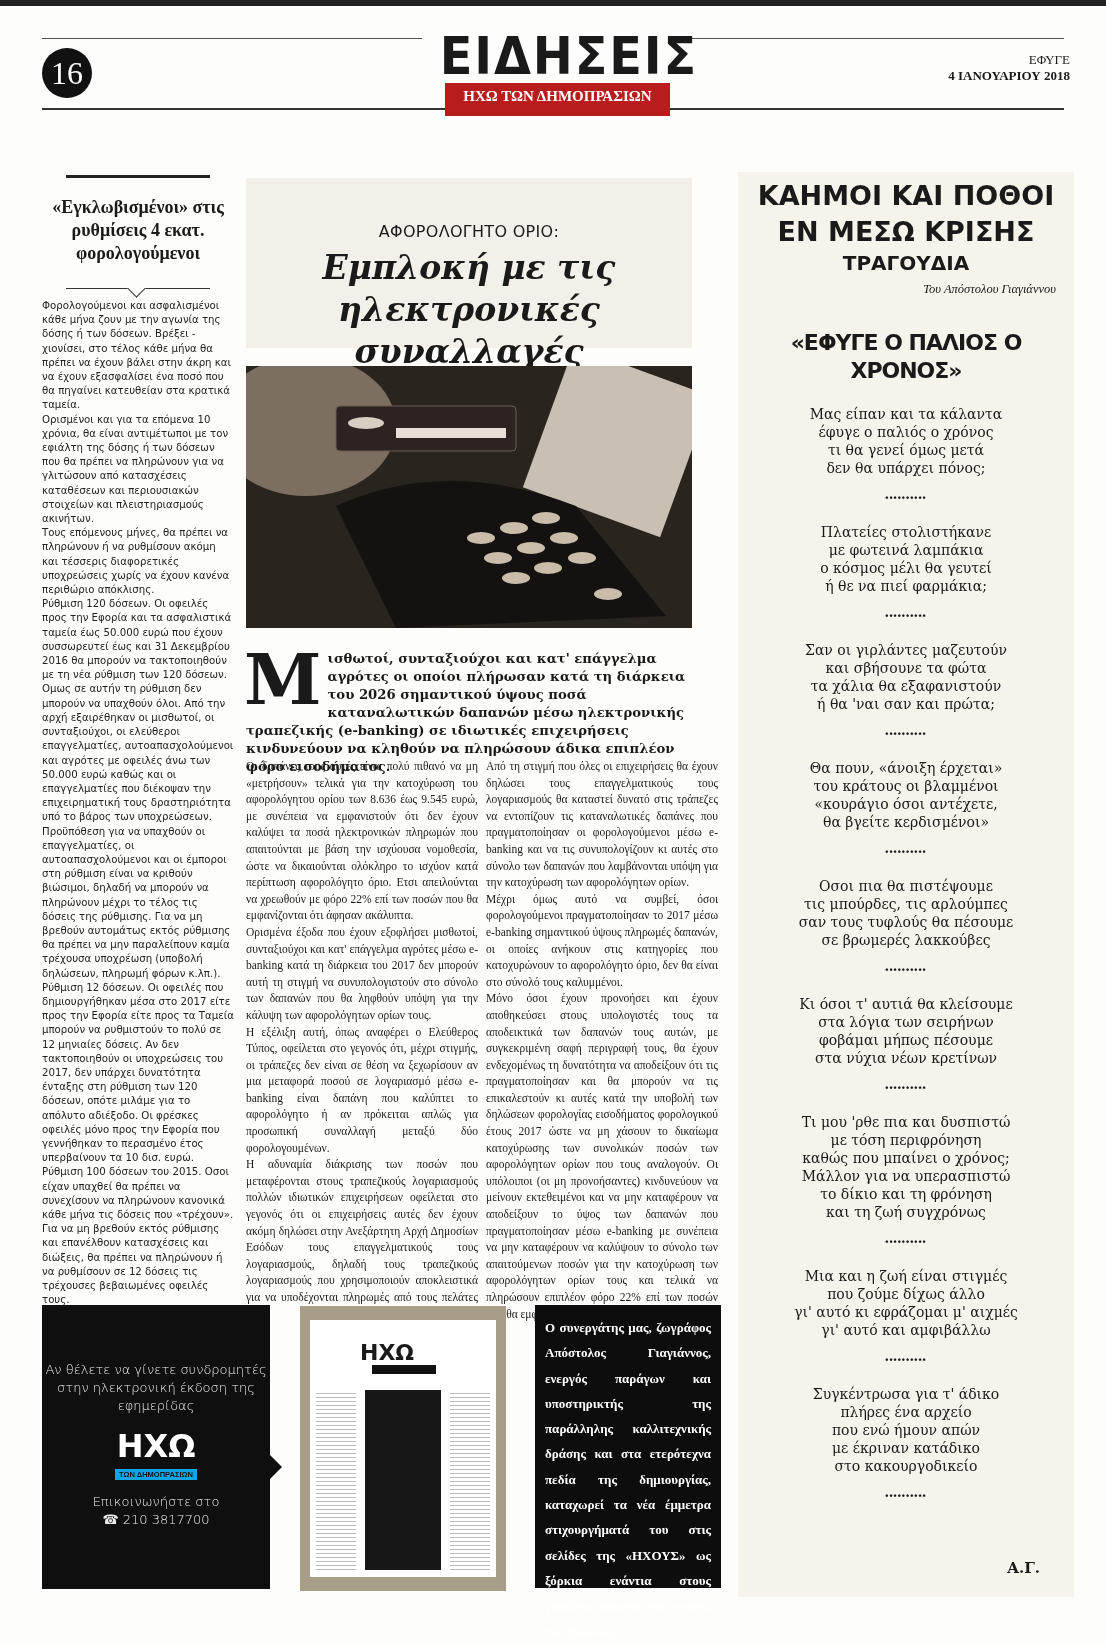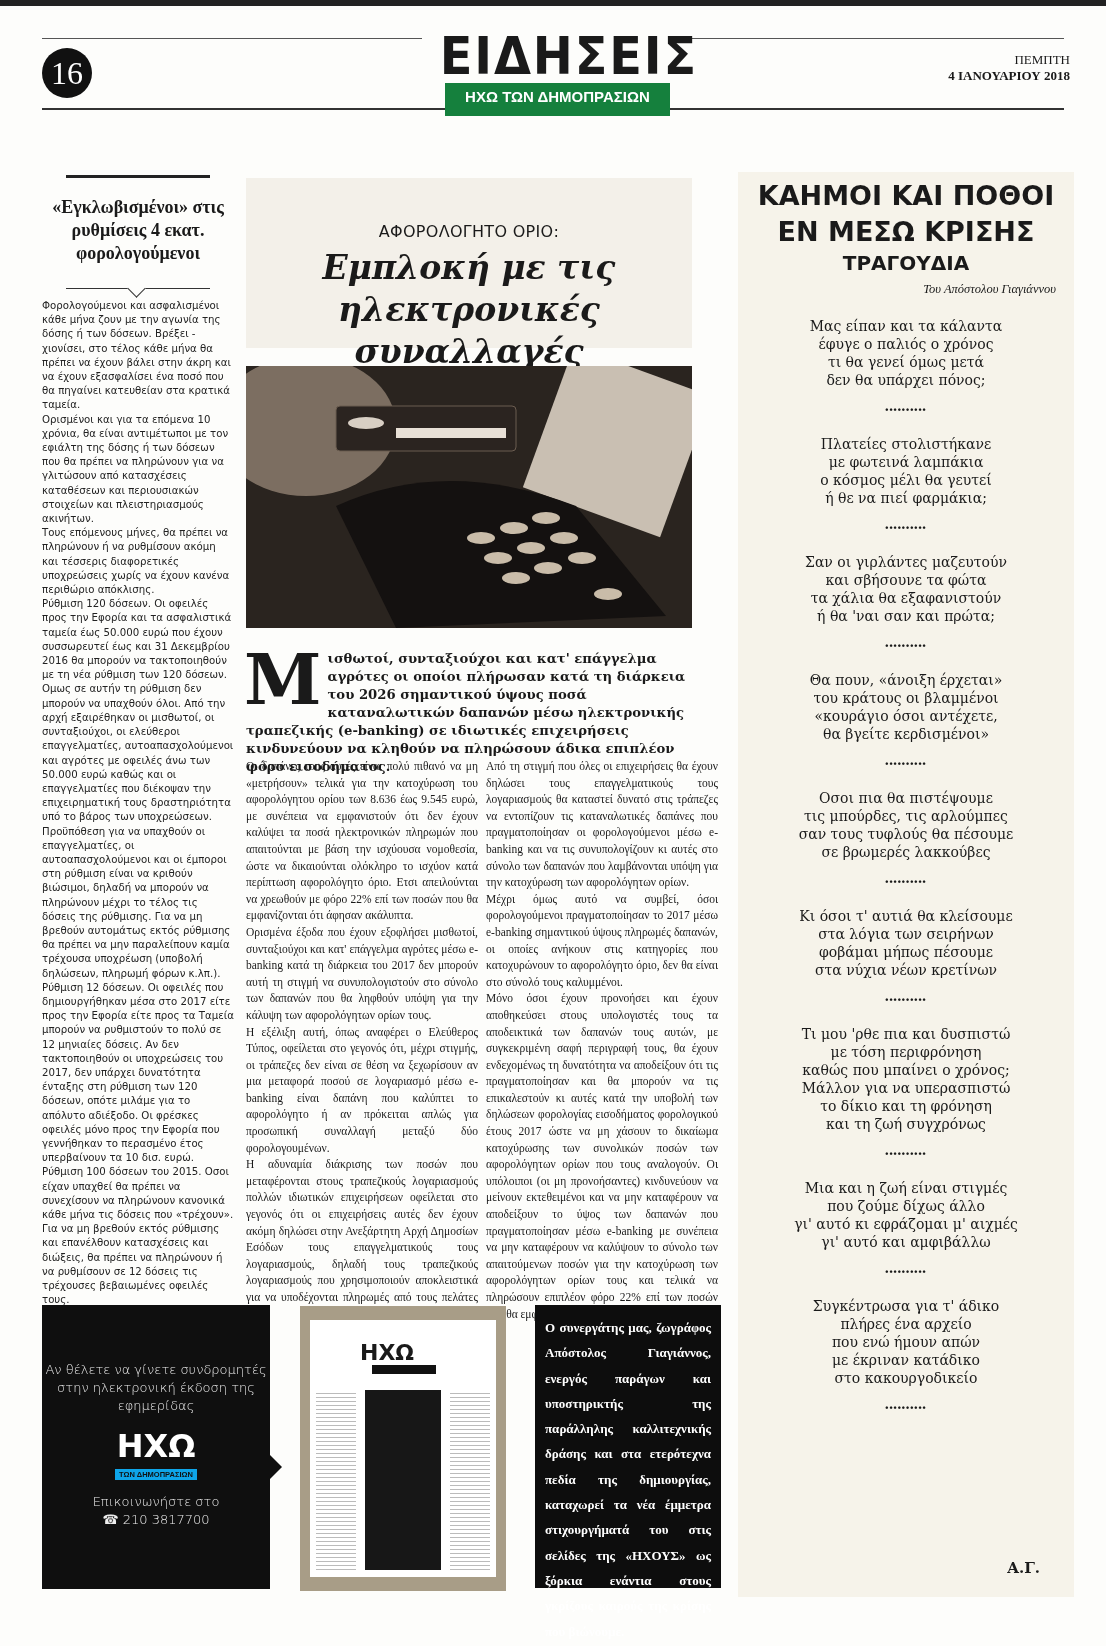--- a/index.html
+++ b/index.html
@@ -17,22 +17,22 @@
     position:absolute; left:42px; top:48px; width:50px; height:50px; border-radius:50%;
     background:#111; color:#fff; font-family:"Liberation Serif", serif; font-size:32px;
     display:flex; align-items:center; justify-content:center;
   }
   .mast-title {
     position:absolute; left:430px; top:28px; width:245px; text-align:center;
     font-family:"DejaVu Sans", sans-serif; font-weight:bold; font-size:52px; letter-spacing:2px;
     line-height:56px; transform:scaleX(0.92);
   }
   .mast-sub {
-    position:absolute; left:445px; top:83px; width:225px; height:33px; background:#15803d; color:#fff;
-    font-family:Liberation Sans, sans-serif; font-weight:bold; font-size:15px; text-align:center; line-height:27px;
+    position:absolute; left:445px; top:83px; width:225px; height:33px; background:#b91c1c; color:#fff;
+    font-family:Liberation Serif, serif; font-weight:bold; font-size:15px; text-align:center; line-height:27px;
   }
   .dateblock { position:absolute; right:36px; top:52px; text-align:right; font-family:"Liberation Serif", serif; }
   .dateblock .day { font-size:13px; }
   .dateblock .date { font-size:13px; font-weight:bold; }
 
   
   .left-col { position:absolute; left:42px; top:175px; width:192px; }
   .left-head-rule { width:144px; height:3px; background:#222; margin:0 auto 18px; }
   .left-head {
     font-family:"Liberation Serif", serif; font-weight:bold; font-size:18px; text-align:center; line-height:23px;
@@ -90,21 +90,21 @@
 <div class="topstrip"></div>
 
 <header>
   <div class="rule thin" style="left:42px;top:38px;width:380px;"></div>
   <div class="rule thin" style="left:682px;top:38px;width:382px;"></div>
   <div class="rule" style="left:42px;top:108px;width:1022px;"></div>
   <div class="page-num">16</div>
   <div class="mast-title">ΕΙΔΗΣΕΙΣ</div>
   <div class="mast-sub">ΗΧΩ ΤΩΝ ΔΗΜΟΠΡΑΣΙΩΝ</div>
   <div class="dateblock">
-    <div class="day">ΠΕΜΠΤΗ</div>
+    <div class="day">ΕΦΥΓΕ</div>
     <div class="date">4 ΙΑΝΟΥΑΡΙΟΥ 2018</div>
   </div>
 </header>
 
 <section class="left-col">
   <div class="left-head-rule"></div>
   <h2 class="left-head">«Εγκλωβισμένοι» στις ρυθμίσεις 4 εκατ. φορολογούμενοι</h2>
   <div class="chev"></div>
   <div class="left-body">
     <p>Φορολογούμενοι και ασφαλισμένοι κάθε μήνα ζουν με την αγωνία της δόσης ή των δόσεων. Βρέξει - χιονίσει, στο τέλος κάθε μήνα θα πρέπει να έχουν βάλει στην άκρη και να έχουν εξασφαλίσει ένα ποσό που θα πηγαίνει κατευθείαν στα κρατικά ταμεία.</p>
@@ -159,20 +159,21 @@
     <p>Από τη στιγμή που όλες οι επιχειρήσεις θα έχουν δηλώσει τους επαγγελματικούς τους λογαριασμούς θα καταστεί δυνατό στις τράπεζες να εντοπίζουν τις καταναλωτικές δαπάνες που πραγματοποίησαν οι φορολογούμενοι μέσω e-banking και να τις συνυπολογίζουν κι αυτές στο σύνολο των δαπανών που λαμβάνονται υπόψη για την κατοχύρωση των αφορολόγητων ορίων.</p>
     <p>Μέχρι όμως αυτό να συμβεί, όσοι φορολογούμενοι πραγματοποίησαν το 2017 μέσω e-banking σημαντικού ύψους πληρωμές δαπανών, οι οποίες ανήκουν στις κατηγορίες που κατοχυρώνουν το αφορολόγητο όριο, δεν θα είναι στο σύνολό τους καλυμμένοι.</p>
     <p>Μόνο όσοι έχουν προνοήσει και έχουν αποθηκεύσει στους υπολογιστές τους τα αποδεικτικά των δαπανών τους αυτών, με συγκεκριμένη σαφή περιγραφή τους, θα έχουν ενδεχομένως τη δυνατότητα να αποδείξουν ότι τις πραγματοποίησαν και θα μπορούν να τις επικαλεστούν κι αυτές κατά την υποβολή των δηλώσεων φορολογίας εισοδήματος φορολογικού έτους 2017 ώστε να μη χάσουν το δικαίωμα κατοχύρωσης των συνολικών ποσών των αφορολόγητων ορίων που τους αναλογούν. Οι υπόλοιποι (οι μη προνοήσαντες) κινδυνεύουν να μείνουν εκτεθειμένοι και να μην καταφέρουν να αποδείξουν το ύψος των δαπανών που πραγματοποίησαν μέσω e-banking με συνέπεια να μην καταφέρουν να καλύψουν το σύνολο των απαιτούμενων ποσών για την κατοχύρωση των αφορολόγητων ορίων τους και τελικά να πληρώσουν επιπλέον φόρο 22% επί των ποσών που θα εμφανίζονται ως «ακάλυπτα».</p>
   </div>
 </section>
 
 <aside class="right-col">
   <div class="poem-series">ΚΑΗΜΟΙ ΚΑΙ ΠΟΘΟΙ ΕΝ ΜΕΣΩ ΚΡΙΣΗΣ</div>
   <div class="poem-cat">ΤΡΑΓΟΥΔΙΑ</div>
   <div class="byline">Του Απόστολου Γιαγιάννου</div>
+  <div class="poem-title">«ΕΦΥΓΕ Ο ΠΑΛΙΟΣ Ο ΧΡΟΝΟΣ»</div>
   <div id="stanzas">
       <div class="stanza">Μας είπαν και τα κάλαντα<br>έφυγε ο παλιός ο χρόνος<br>τι θα γενεί όμως μετά<br>δεν θα υπάρχει πόνος;</div>
       <div class="stars">••••••••••</div>
       <div class="stanza">Πλατείες στολιστήκανε<br>με φωτεινά λαμπάκια<br>ο κόσμος μέλι θα γευτεί<br>ή θε να πιεί φαρμάκια;</div>
       <div class="stars">••••••••••</div>
       <div class="stanza">Σαν οι γιρλάντες μαζευτούν<br>και σβήσουνε τα φώτα<br>τα χάλια θα εξαφανιστούν<br>ή θα 'ναι σαν και πρώτα;</div>
       <div class="stars">••••••••••</div>
       <div class="stanza">Θα πουν, «άνοιξη έρχεται»<br>του κράτους οι βλαμμένοι<br>«κουράγιο όσοι αντέχετε,<br>θα βγείτε κερδισμένοι»</div>
       <div class="stars">••••••••••</div>
       <div class="stanza">Οσοι πια θα πιστέψουμε<br>τις μπούρδες, τις αρλούμπες<br>σαν τους τυφλούς θα πέσουμε<br>σε βρωμερές λακκούβες</div>

